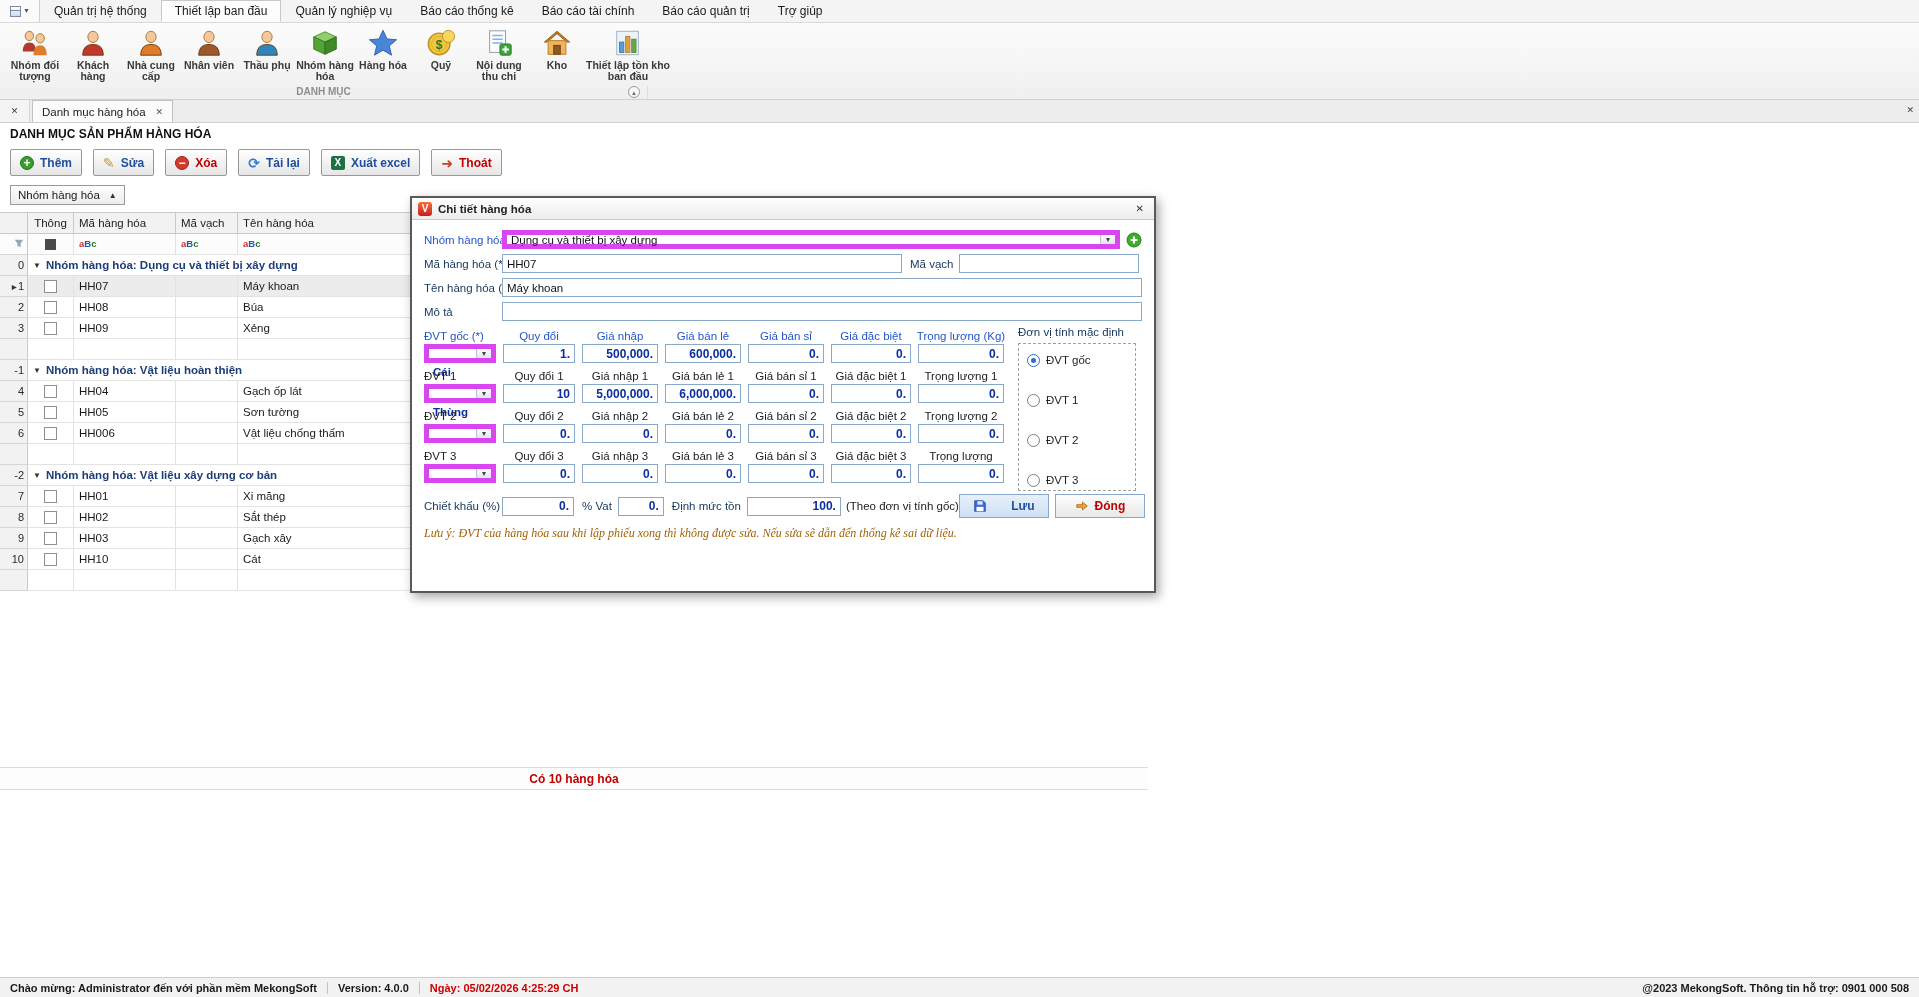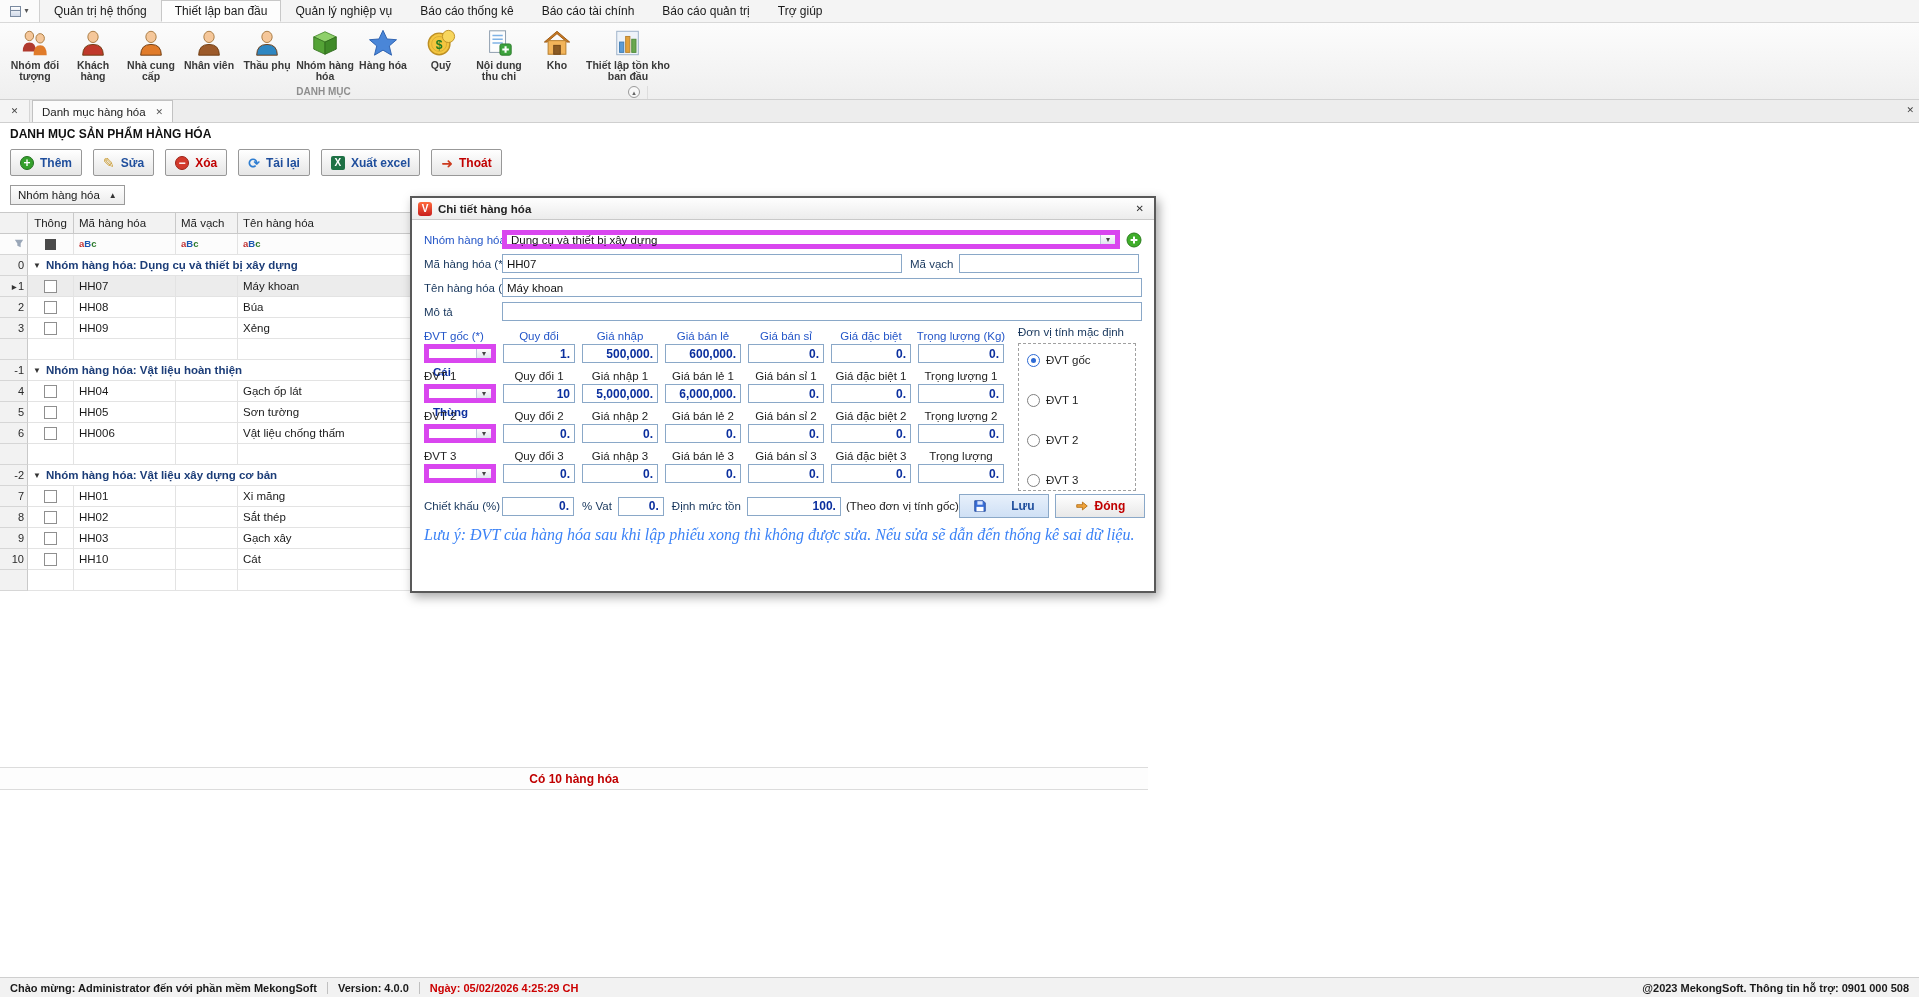--- a/index.html
+++ b/index.html
@@ -136,21 +136,21 @@
 .bl1{width:78px;flex:none;}
 .ml8{margin-left:8px;margin-right:6px;}
 .ninput.w72{width:72px;flex:none;}
 .ninput.w46{width:46px;flex:none;}
 .ninput.w78{width:94px;flex:none;}
 .bnote{margin-left:5px;font-size:11.5px;color:#222;white-space:nowrap;}
 .dlg-btn{width:90px;height:24px;border:1px solid #8aa8c8;background:linear-gradient(#fefefe,#e8e8e8);display:inline-flex;align-items:center;justify-content:center;gap:6px;font-size:12px;font-weight:bold;font-family:inherit;cursor:default;flex:none;}
 .dlg-btn.save{margin-left:auto;background:linear-gradient(#e7f0fb,#cfe0f5);color:#1f4e9c;gap:24px;}
 .dlg-btn.closeb{margin-left:6px;color:#c00000;}
 .bic{display:inline-flex;}
-.dlg-note{margin-top:8px;font-family:"Liberation Serif","DejaVu Serif",serif;font-style:italic;font-size:16px;color:#3b82f6;white-space:nowrap;}
+.dlg-note{margin-top:8px;font-family:"Liberation Serif","DejaVu Serif",serif;font-style:italic;font-size:12px;color:#a16207;white-space:nowrap;}
 .funnel{display:block;}
 </style>
 </head>
 <body>
 
 <div class="screen">
 
   <div class="menu-row">
     <div class="app-btn">
       <span class="app-ic"></span>

